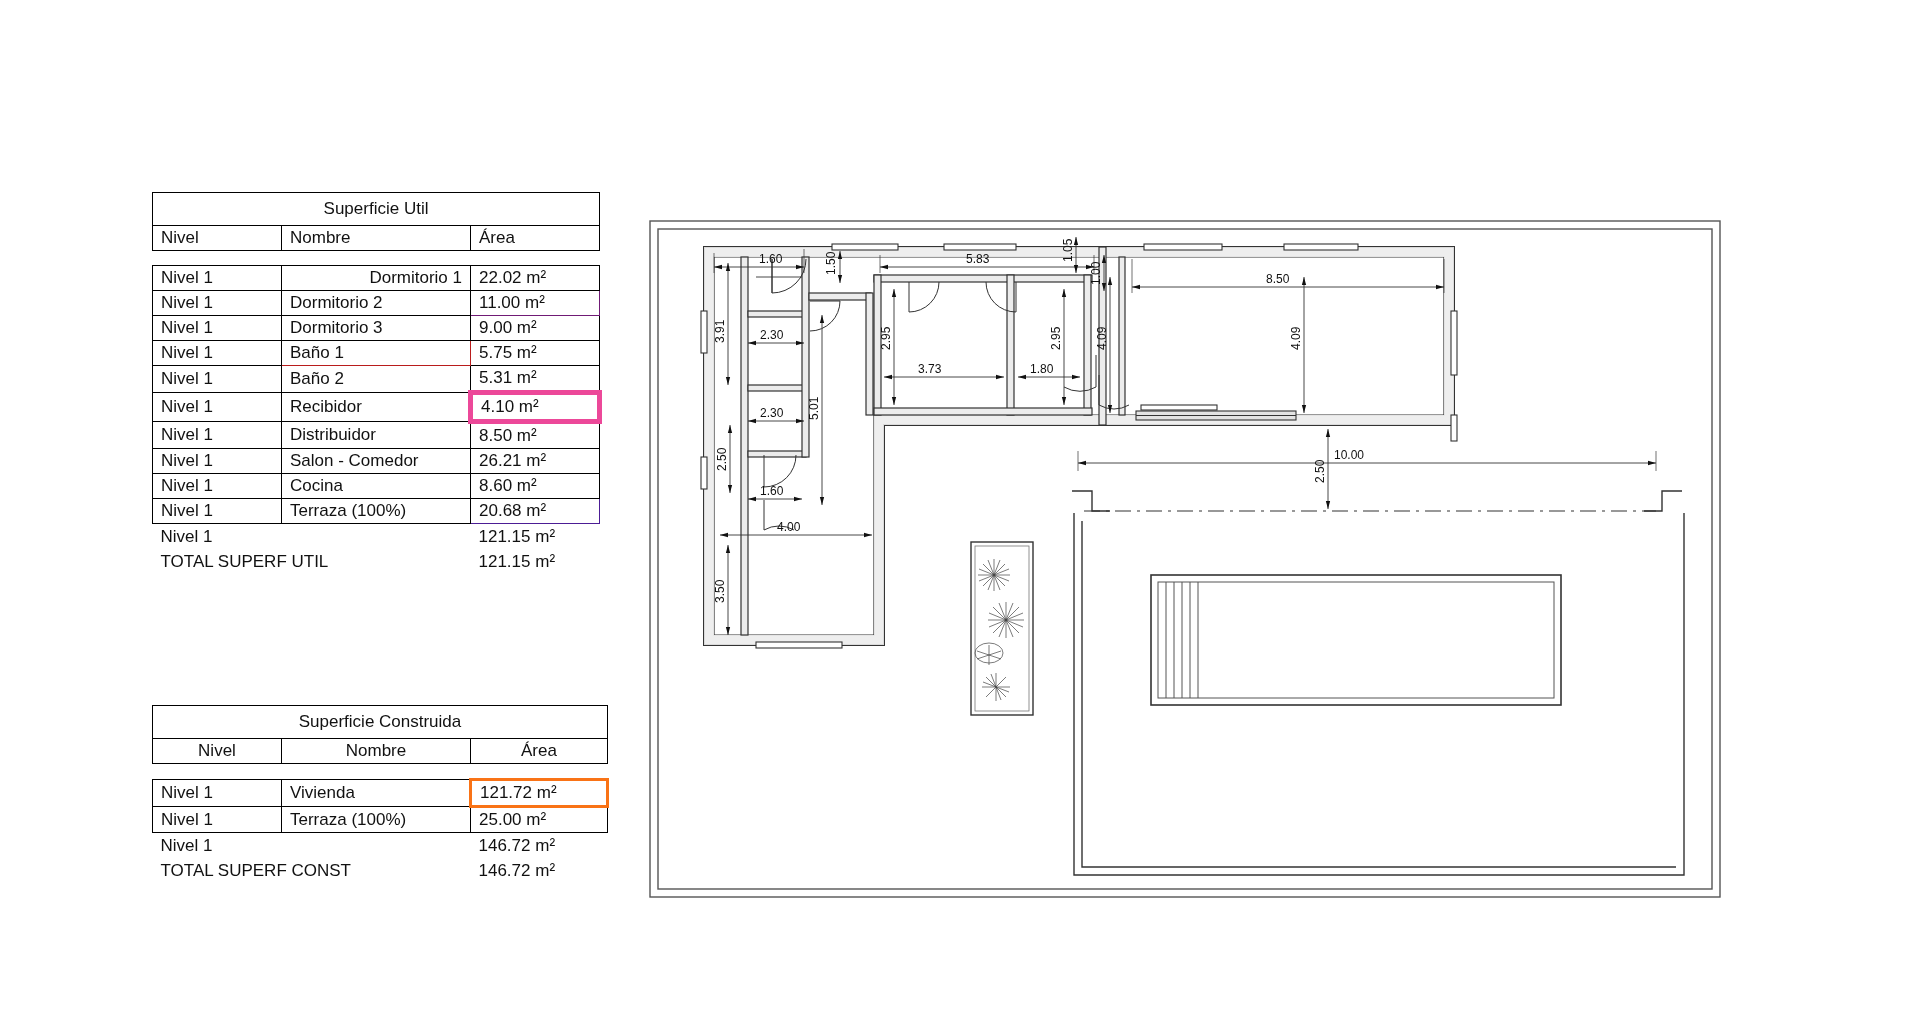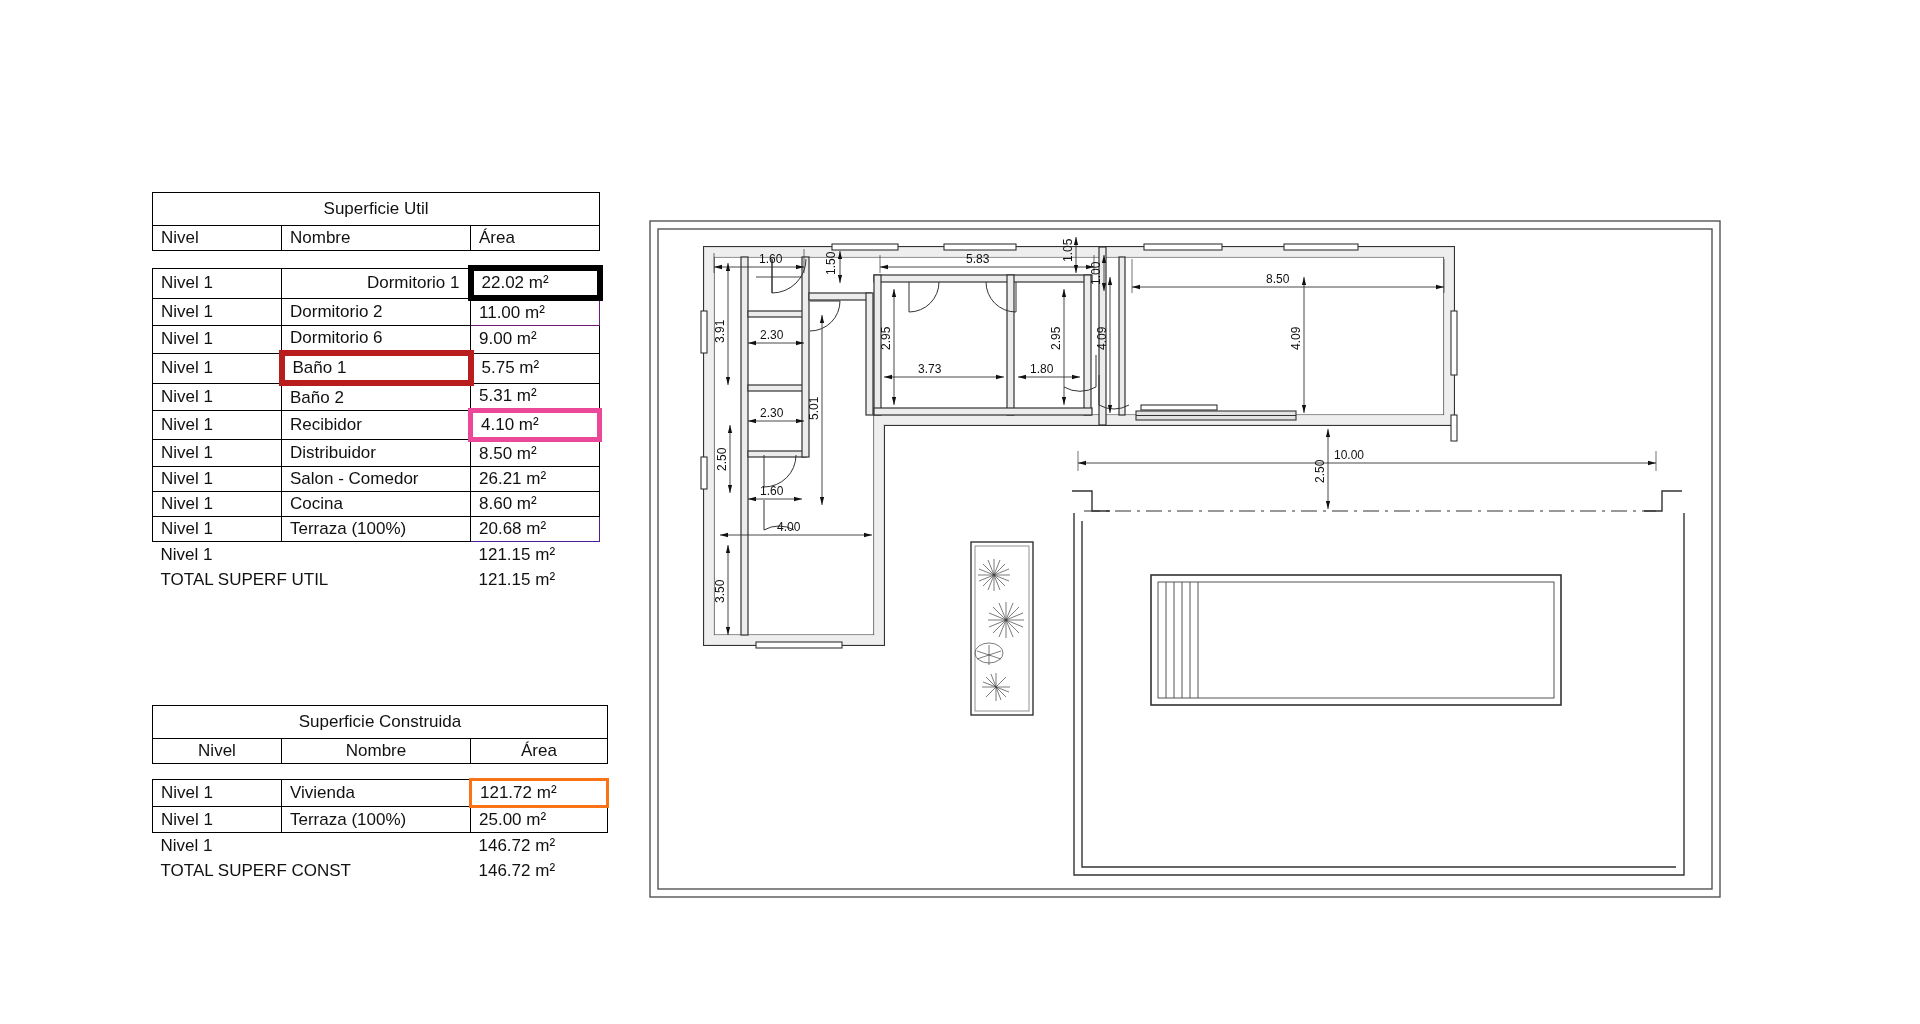--- a/index.html
+++ b/index.html
@@ -80,35 +80,35 @@
       <td class="c-nombre" style="border:1px solid #000;">Nombre</td>
       <td class="c-area" style="border:1px solid #000;">Área</td>
     </tr>
     <tr class="gap-row">
           <td colspan="3"></td>
         </tr>
 
     <tr>
       <td style="border:1px solid #000;">Nivel 1</td>
       <td style="border:1px solid #000;text-align:right;">Dormitorio 1</td>
-      <td style="border:6px solid #000000;">22.02 m²</td>
+      <td style="border:1px solid #000000;">22.02 m²</td>
     </tr>
     <tr>
       <td style="border:1px solid #000;">Nivel 1</td>
       <td style="border:1px solid #000;">Dormitorio 2</td>
       <td style="border:1px solid #701a75;">11.00 m²</td>
     </tr>
     <tr>
       <td style="border:1px solid #000;">Nivel 1</td>
-      <td style="border:1px solid #000;">Dormitorio 6</td>
+      <td style="border:1px solid #000;">Dormitorio 3</td>
       <td style="border:1px solid #000;">9.00 m²</td>
     </tr>
     <tr>
       <td style="border:1px solid #000;">Nivel 1</td>
-      <td style="border:6px solid #b91c1c;">Baño 1</td>
+      <td style="border:1px solid #b91c1c;">Baño 1</td>
       <td style="border:1px solid #000;">5.75 m²</td>
     </tr>
     <tr>
       <td style="border:1px solid #000;">Nivel 1</td>
       <td style="border:1px solid #000;">Baño 2</td>
       <td style="border:1px solid #000;">5.31 m²</td>
     </tr>
     <tr>
       <td style="border:1px solid #000;">Nivel 1</td>
       <td style="border:1px solid #000;">Recibidor</td>

